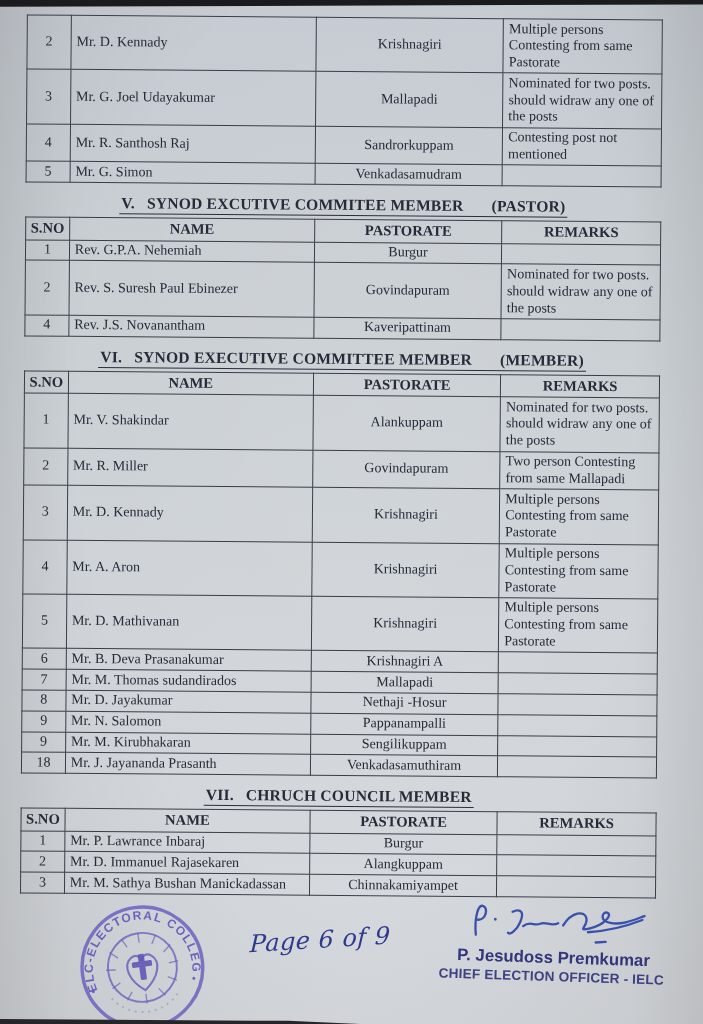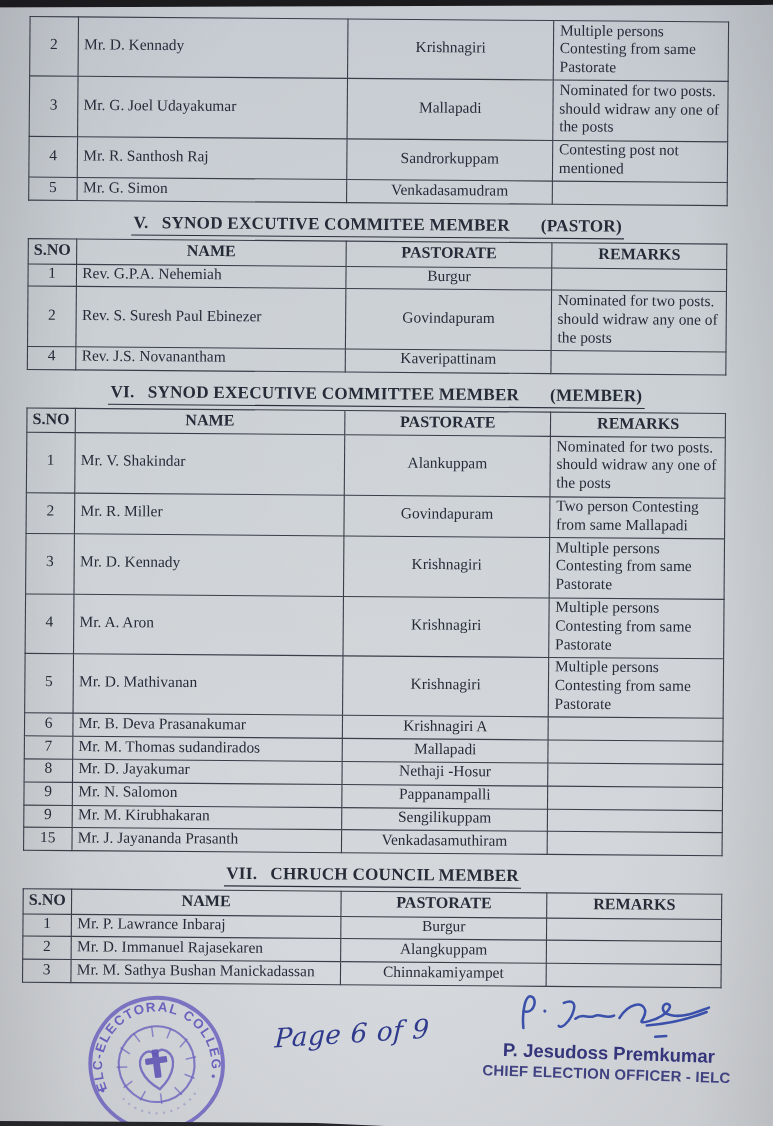--- a/index.html
+++ b/index.html
@@ -300,21 +300,21 @@
         </tr>
 
         <tr>
           <td class="c-sno">9</td>
           <td class="c-name">Mr. M. Kirubhakaran</td>
           <td class="c-past">Sengilikuppam</td>
           <td class="c-rem"></td>
         </tr>
 
         <tr>
-          <td class="c-sno">15</td>
+          <td class="c-sno">18</td>
           <td class="c-name">Mr. J. Jayananda Prasanth</td>
           <td class="c-past">Venkadasamuthiram</td>
           <td class="c-rem"></td>
         </tr>
       </tbody>
   </table>
 
   <div class="sec-title-wrap">
     <span class="sec-title">
       <span class="numeral">VII.</span><span>CHRUCH COUNCIL MEMBER</span><span class="suffix"></span>

